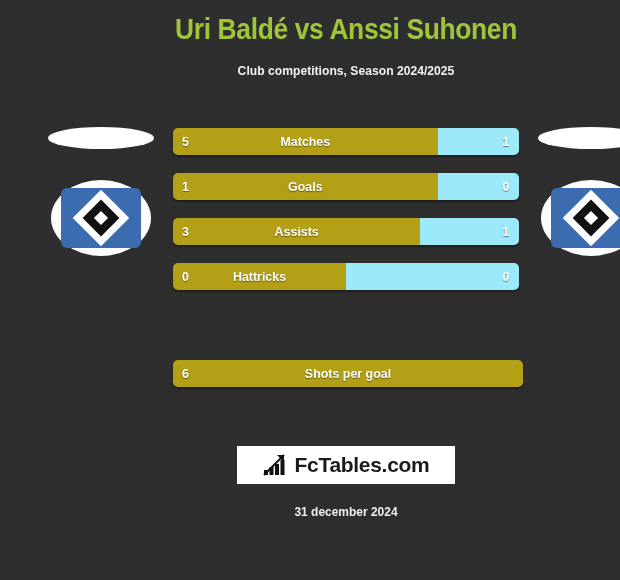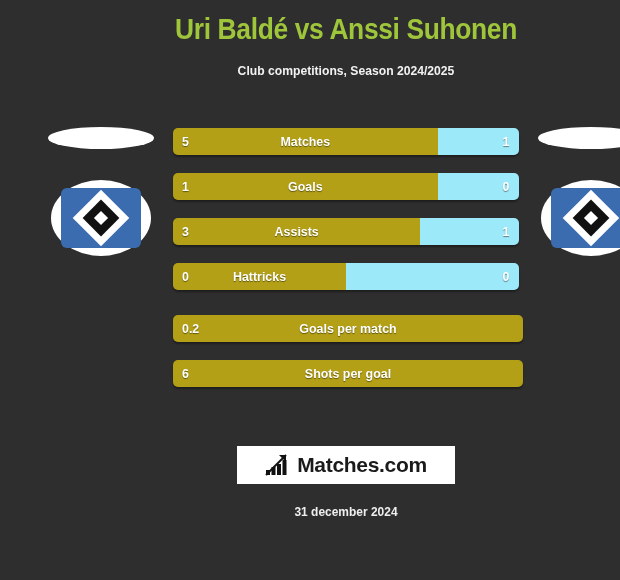--- a/index.html
+++ b/index.html
@@ -233,39 +233,34 @@
         <div class="bar-away-val">1</div>
         <div class="bar-label" style="left: 0px; width: 247.39px;">Assists</div>
       </div>
       <div class="bar-row" style="left: 137px; top: 263px; width: 346px;">
         <div class="bar-left" style="width: 173px;"></div>
         <div class="bar-right" style="width: 173px;"></div>
         <div class="bar-home-val">0</div>
         <div class="bar-away-val">0</div>
         <div class="bar-label" style="left: 0px; width: 173px;">Hattricks</div>
       </div>
-      <div class="bar-row" style="left: 137px; top: 315px; width: 350px;">
-        <div class="bar-left" style="width: 350px;"></div>
-        <div class="bar-home-val">0.2</div>
-        <div class="bar-label" style="left: 0px; width: 350px;">Goals per match</div>
-      </div>
       <div class="bar-row" style="left: 137px; top: 360px; width: 350px;">
         <div class="bar-left" style="width: 350px;"></div>
         <div class="bar-home-val">6</div>
         <div class="bar-label" style="left: 0px; width: 350px;">Shots per goal</div>
       </div>
     </div>
 
   <div class="logo-box">
     <svg class="logo-icon" width="26" height="22" viewBox="0 0 26 22">
       <path d="M1 21 L21 1" stroke="#111" stroke-width="2" fill="none"></path>
       <path d="M21 1 L21 8 L14 1 Z" fill="#111"></path>
       <rect x="1" y="16" width="4" height="5" fill="#111"></rect>
       <rect x="6.5" y="13" width="4" height="8" fill="#111"></rect>
       <rect x="12" y="10" width="4" height="11" fill="#111"></rect>
       <rect x="17.5" y="6" width="4" height="15" fill="#111"></rect>
     </svg>
-    <span class="logo-text">Matches.com</span>
+    <span class="logo-text">FcTables.com</span>
   </div>
 
   <div class="date">31 december 2024</div>
 
 </div>
 
 </body></html>

